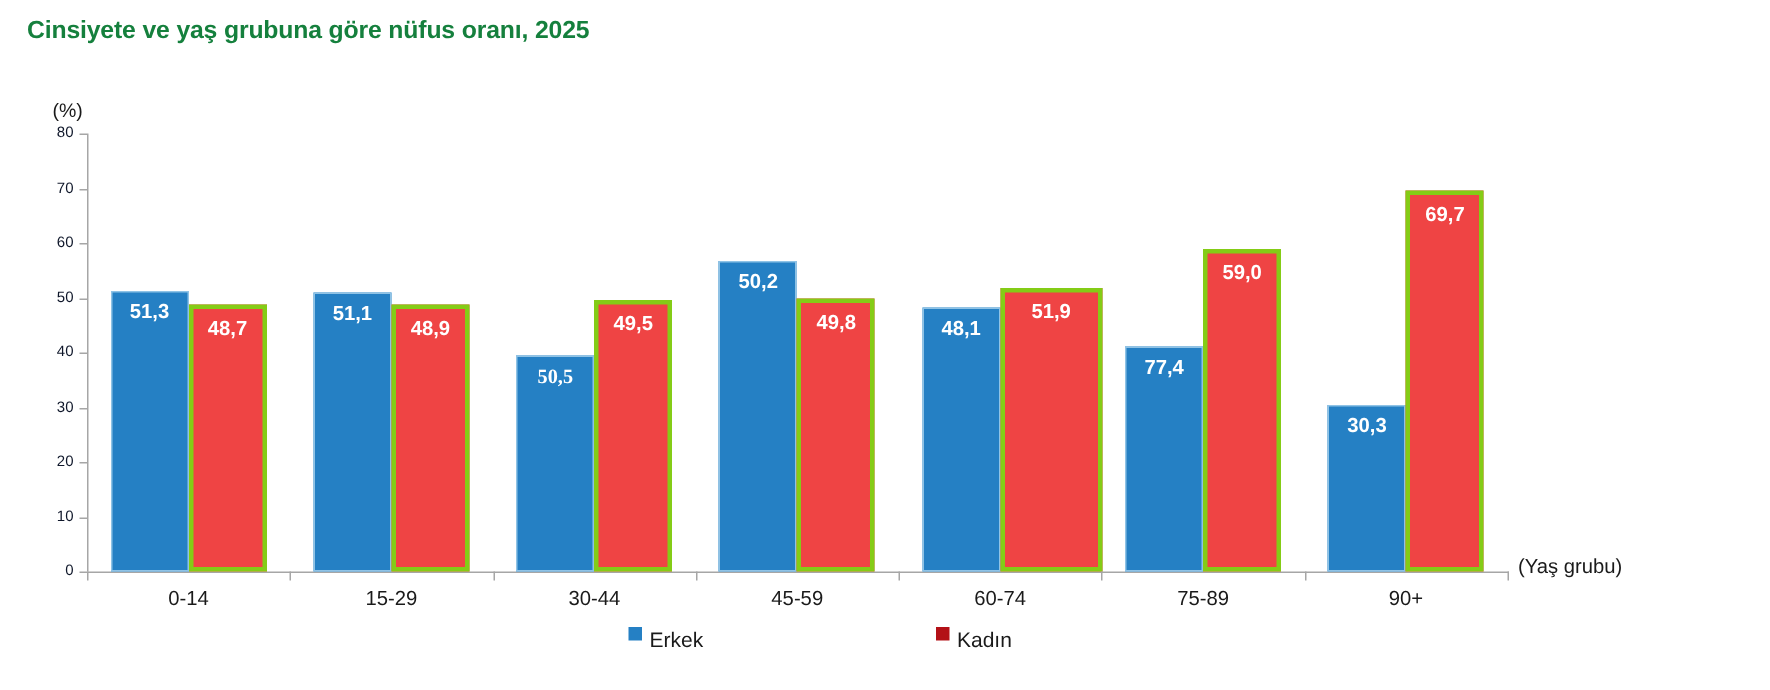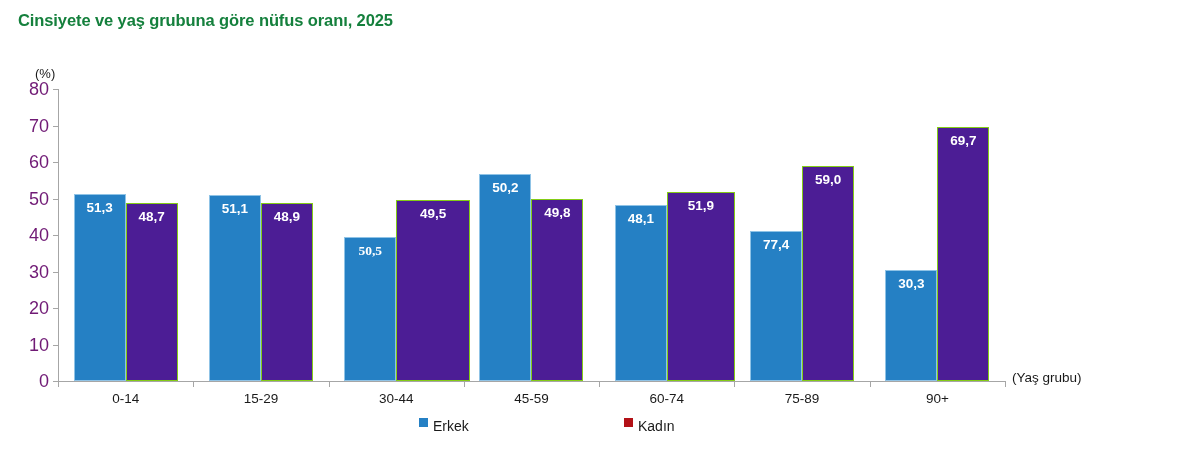--- a/index.html
+++ b/index.html
@@ -61,22 +61,22 @@
     left: -5px;
     width: 5px;
     height: 1px;
     background: #a6a6a6;
   }
   .y-tick-label {
     position: absolute;
     right: 100%;
     margin-right: 9px;
     transform: translateY(-50%);
-    font-size: 18px;
-    color: #701a75;
+    font-size: 10px;
+    color: #0f172a;
     white-space: nowrap;
   }
   .y-tick {
     position: absolute;
     left: 0;
     width: 0;
     height: 0;
   }
 
   #y-axis-unit {
@@ -121,22 +121,22 @@
   .bar {
     position: absolute;
     bottom: 0;
     box-sizing: border-box;
   }
   .bar.male {
     background: #2580C4;
     border: 1px solid #8FC3E6;
   }
   .bar.female {
-    background: #4c1d95;
-    border: 1px solid #84cc16;
+    background: #ef4444;
+    border: 3px solid #84cc16;
   }
   .bar-value {
     position: absolute;
     left: 0;
     right: 0;
     top: 5px;
     text-align: center;
     font-size: 13.5px;
     font-weight: bold;
     color: #ffffff;
@@ -237,21 +237,21 @@
       <div class="bar female" style="left: 67.6429px; width: 52px; height: 178.485px;">
         <div class="bar-value">48,9</div>
       </div>
     </div>
     <div class="x-tick-mark" style="left: 270.571px;"></div>
     <div class="cat-label" style="left: 202.929px;">15-29</div>
     <div class="group" style="left: 270.571px; width: 135.286px;">
       <div class="bar male" style="left: 15.6429px; width: 52px; height: 144px; font-family: Liberation Serif, serif;">
         <div class="bar-value">50,5</div>
       </div>
-      <div class="bar female" style="left: 67.6429px; width: 74px; height: 180.675px;">
+      <div class="bar female" style="left: 67.6429px; width: 52px; height: 180.675px;">
         <div class="bar-value">49,5</div>
       </div>
     </div>
     <div class="x-tick-mark" style="left: 405.857px;"></div>
     <div class="cat-label" style="left: 338.214px;">30-44</div>
     <div class="group" style="left: 405.857px; width: 135.286px;">
       <div class="bar male" style="left: 15.6429px; width: 52px; height: 207px; text-decoration: underline;">
         <div class="bar-value">50,2</div>
       </div>
       <div class="bar female" style="left: 67.6429px; width: 52px; height: 181.77px;">

